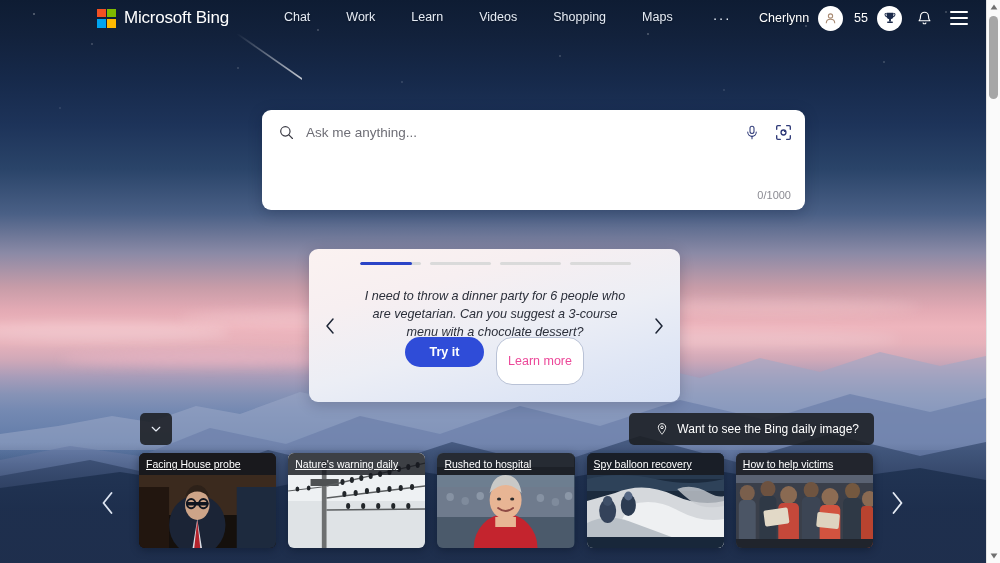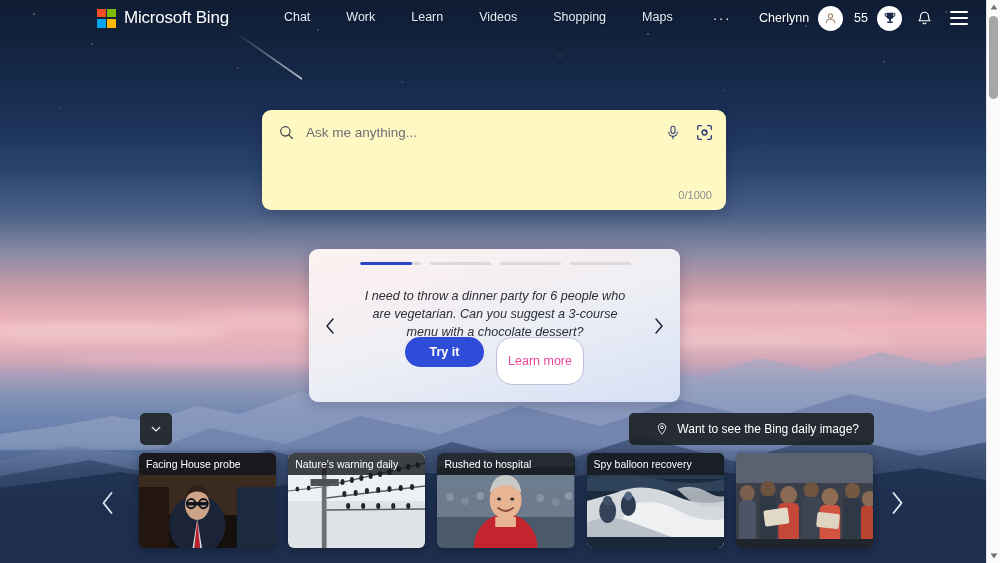--- a/index.html
+++ b/index.html
@@ -183,22 +183,22 @@
     display: block;
     width: 18px; height: 2px;
     background: #fff;
     border-radius: 1px;
   }
 
   
   #searchbox {
     position: absolute;
     left: 262px; top: 110px;
-    width: 464px; height: 100px;
-    background: #fef9c3;
+    width: 543px; height: 100px;
+    background: #ffffff;
     border-radius: 9px;
     box-shadow: 0 3px 14px rgba(10,20,45,.26);
     z-index: 25;
   }
   #search-row {
     position: absolute;
     left: 0; top: 0;
     width: 100%; height: 44px;
     display: flex;
     align-items: center;
@@ -364,20 +364,21 @@
     display: flex;
     align-items: center;
     padding: 11px 7px;
     background: rgba(22,24,30,.82);
     color: #fff;
     font-size: 10.5px;
     white-space: nowrap;
     overflow: hidden;
     text-overflow: ellipsis;
     z-index: 2;
+    text-decoration: underline;
   }
   .news-thumb {
     position: absolute;
     left: 0; top: 0;
     width: 100%; height: 100%;
   }
   .carousel-arrow {
     position: absolute;
     top: 481px;
     width: 34px; height: 44px;
@@ -715,20 +716,21 @@
             <rect x="89" y="52" width="22" height="43" rx="5" fill="#d2533f"></rect>
           <circle cx="124" cy="38" r="8" fill="#74583f"></circle>
             <rect x="114" y="45" width="20" height="50" rx="5" fill="#2f3946"></rect>
           <circle cx="142" cy="46" r="8" fill="#8a6a52"></circle>
             <rect x="133" y="53" width="13" height="42" rx="4" fill="#b9432f"></rect>
         </g>
         <rect x="30" y="56" width="26" height="16" rx="2" fill="#e2d9c7" transform="rotate(-8 43 64)"></rect>
         <rect x="86" y="60" width="24" height="15" rx="2" fill="#ded4c0" transform="rotate(6 98 67)"></rect>
         <rect x="0" y="86" width="146" height="9" fill="#20242c"></rect>
       </svg>
+      <div class="news-title">How to help victims</div>
     </div>
   </div>
 
   <div id="news-next" class="carousel-arrow">
     <svg width="17" height="26" viewBox="0 0 17 26">
       <path d="M4.5 3 L12.5 13 L4.5 23" fill="none" stroke="#e6ecf5" stroke-width="1.8" stroke-linecap="round" stroke-linejoin="round"></path>
     </svg>
   </div>
 
   <div id="scrollbar">

